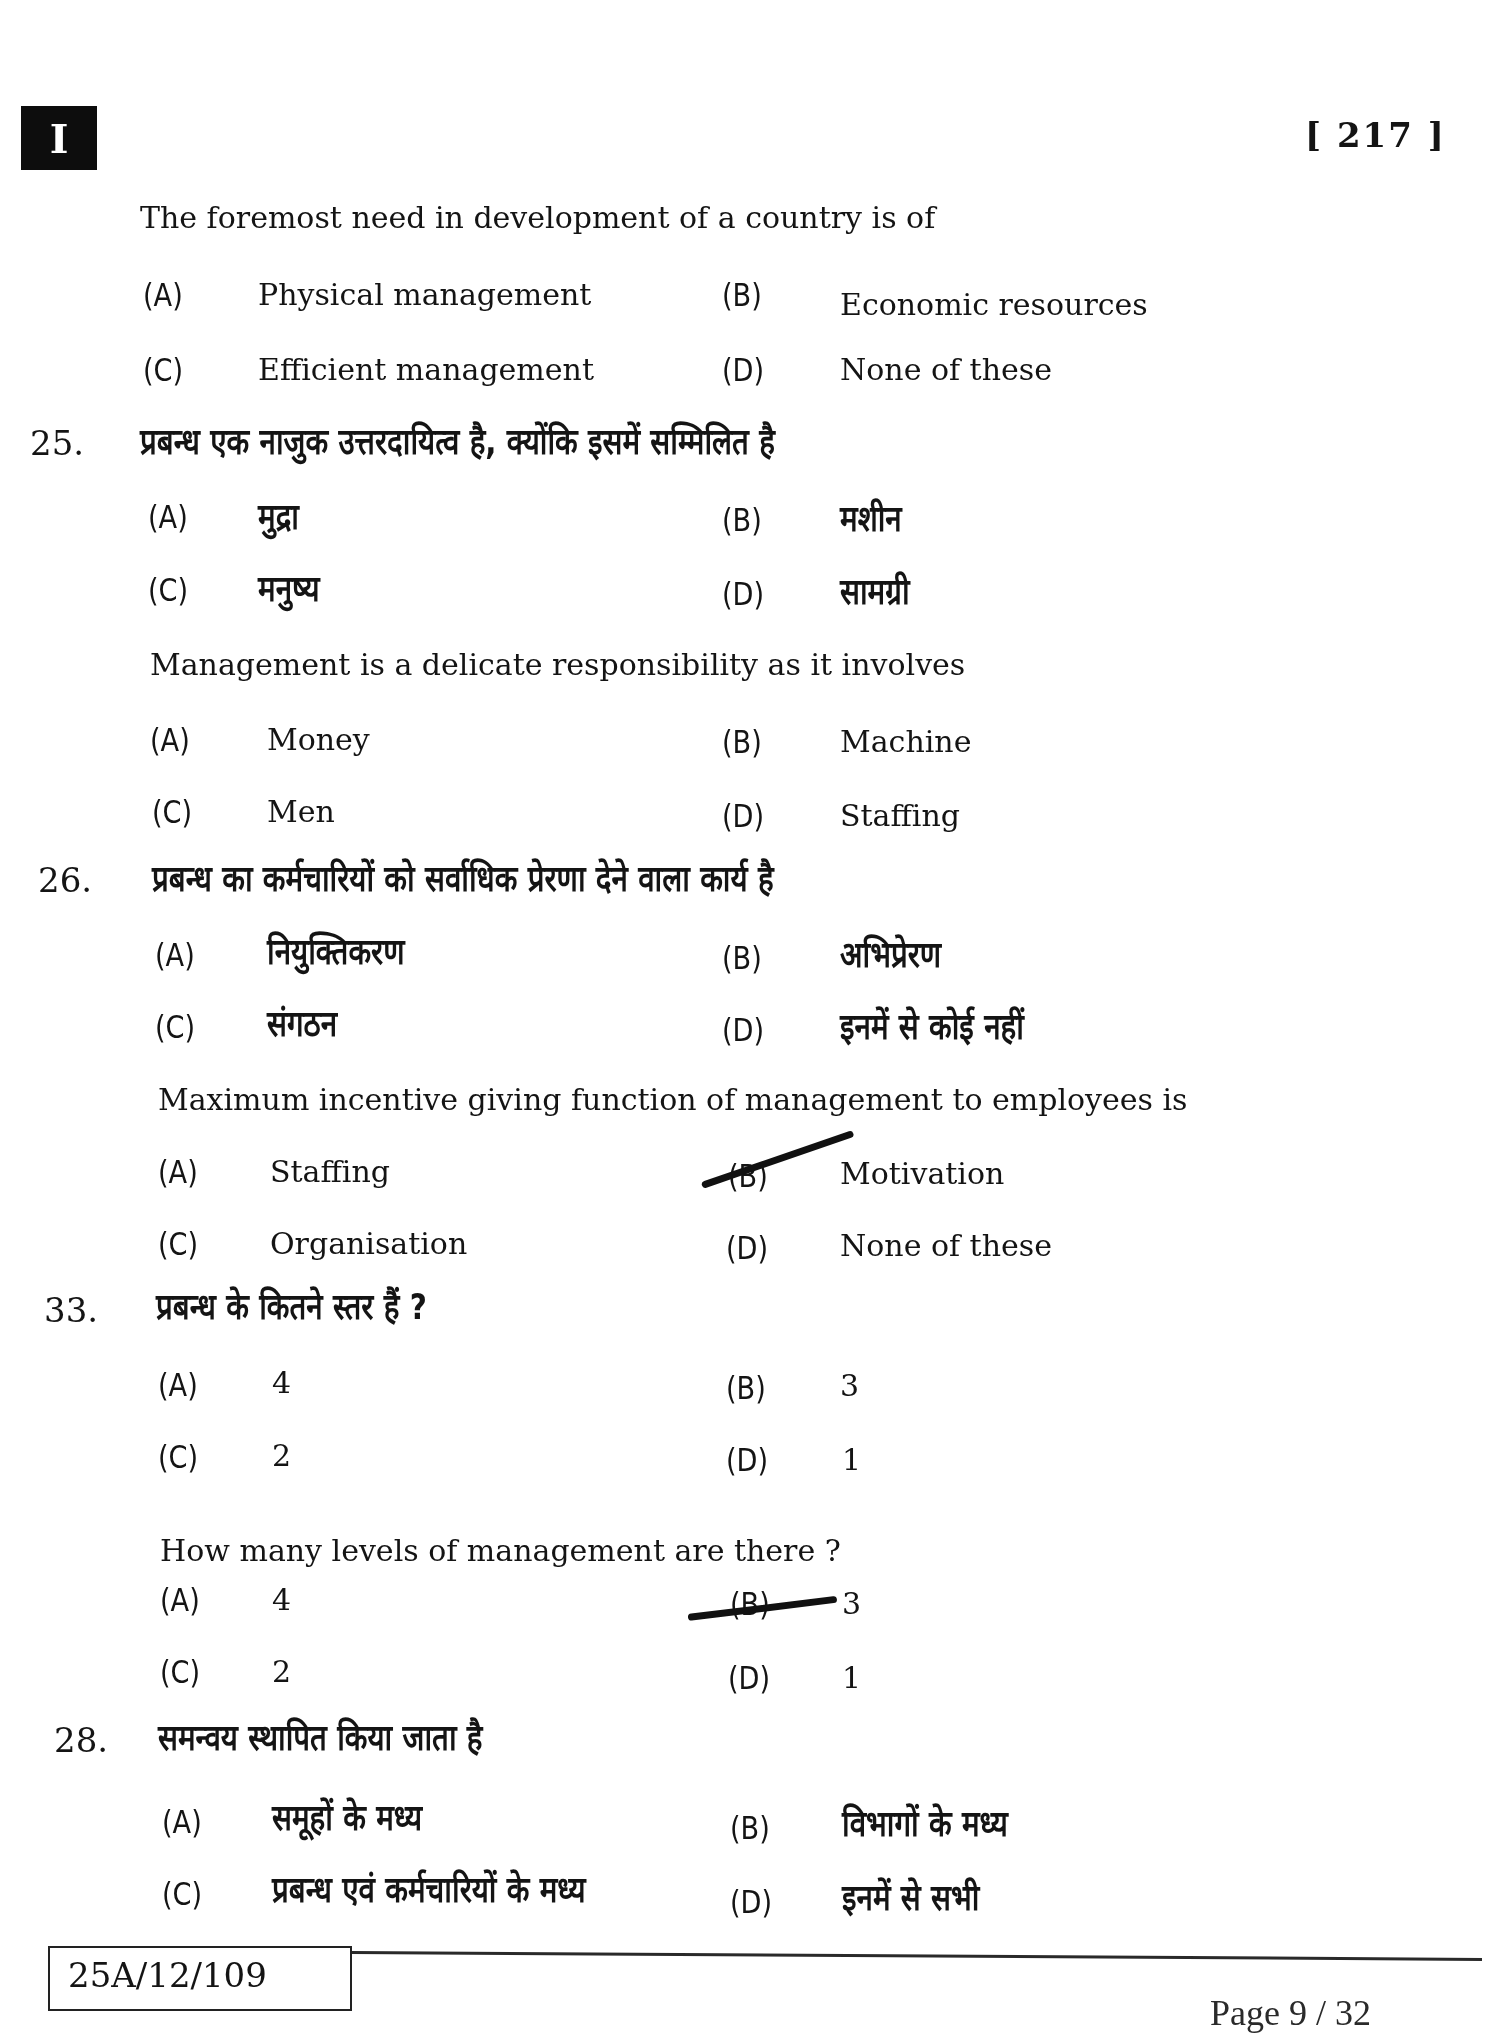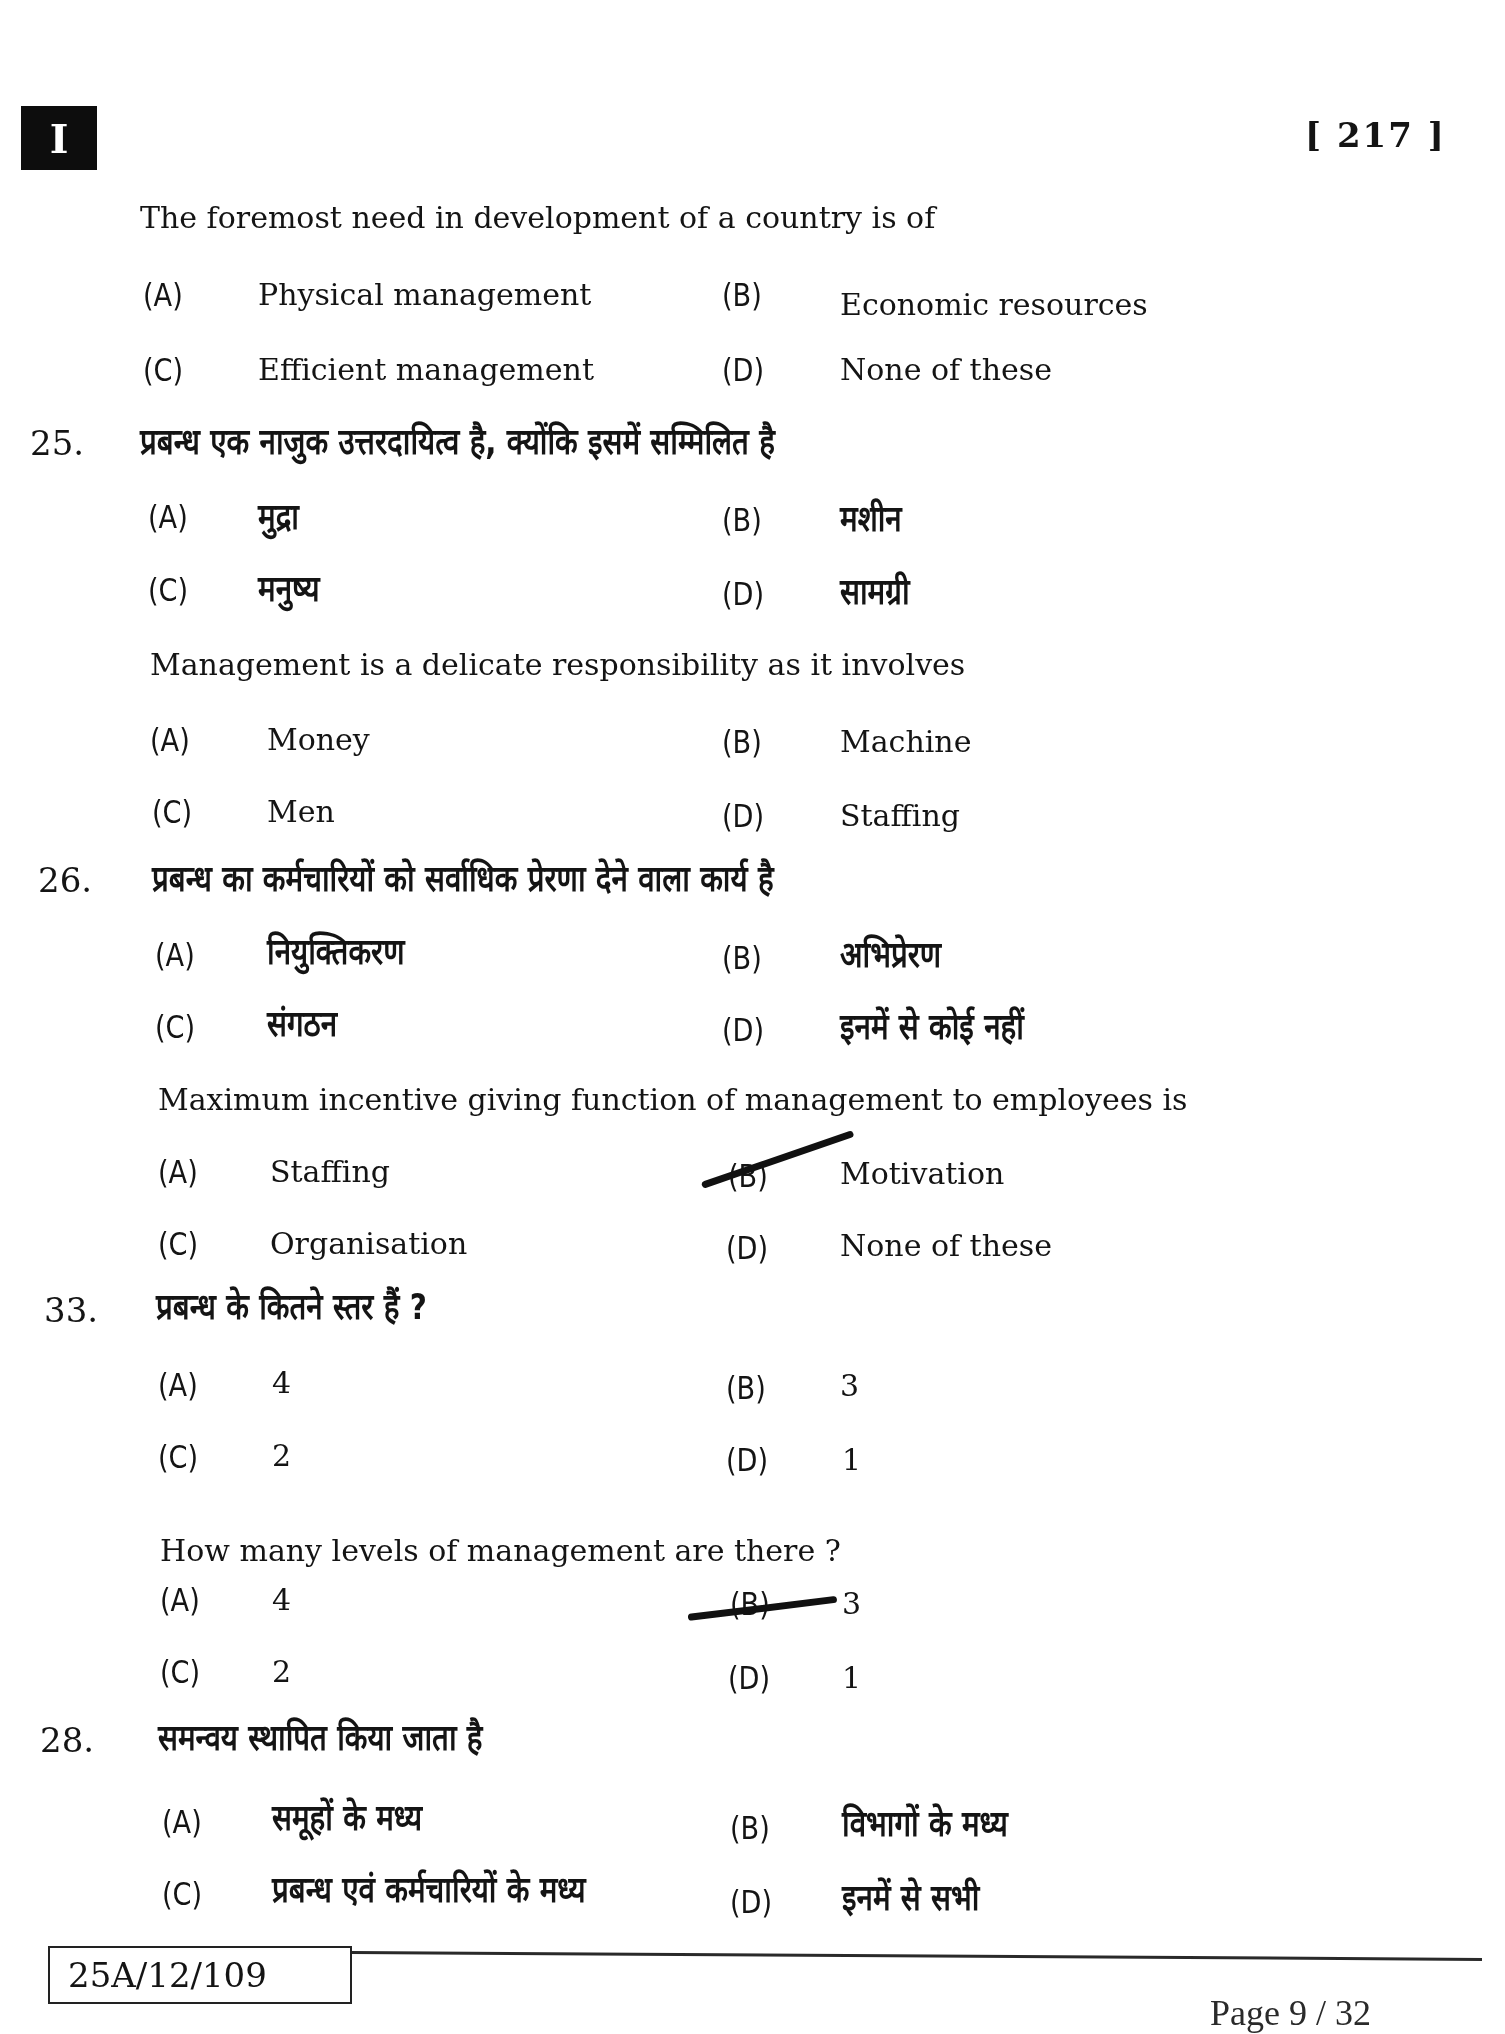--- a/index.html
+++ b/index.html
@@ -61,21 +61,21 @@
     .mark {
       position: absolute;
       height: 7px;
       background: #111;
       border-radius: 4px;
       transform-origin: left center;
     }
     .footer-box {
       position: absolute;
       left: 48px; top: 1946px;
-      width: 304px; height: 58px;
+      width: 304px; height: 65px;
       border: 2px solid #222;
       font-family: "DejaVu Serif", serif;
       font-size: 34px;
       line-height: 54px;
       padding-left: 18px;
       box-sizing: border-box;
     }
     .footer-line {
       position: absolute;
       left: 352px; top: 1951px;
@@ -166,21 +166,21 @@
 <div class="abs opt-label" style="left:160px; top:1580px;">(A)</div>
 <div class="abs en" style="left:272px; top:1580px;">4</div>
 <div class="abs opt-label" style="left:730px; top:1584px;">(B)</div>
 <div class="abs en" style="left:842px; top:1584px;">3</div>
 <div class="mark" style="left:688px; top:1614px; width:150px; transform: rotate(-7deg);"></div>
 <div class="abs opt-label" style="left:160px; top:1652px;">(C)</div>
 <div class="abs en" style="left:272px; top:1652px;">2</div>
 <div class="abs opt-label" style="left:728px; top:1658px;">(D)</div>
 <div class="abs en" style="left:842px; top:1658px;">1</div>
 
-<div class="abs qnum" style="left:40px; top:1720px;">28.</div>
+<div class="abs qnum" style="left:54px; top:1720px;">28.</div>
 <div class="abs hi" style="left:158px; top:1716px;">समन्वय स्थापित किया जाता है</div>
 <div class="abs opt-label" style="left:162px; top:1802px;">(A)</div>
 <div class="abs hi" style="left:272px; top:1796px;">समूहों के मध्य</div>
 <div class="abs opt-label" style="left:730px; top:1808px;">(B)</div>
 <div class="abs hi" style="left:842px; top:1802px;">विभागों के मध्य</div>
 <div class="abs opt-label" style="left:162px; top:1874px;">(C)</div>
 <div class="abs hi" style="left:272px; top:1868px;">प्रबन्ध एवं कर्मचारियों के मध्य</div>
 <div class="abs opt-label" style="left:730px; top:1882px;">(D)</div>
 <div class="abs hi" style="left:842px; top:1876px;">इनमें से सभी</div>
 

